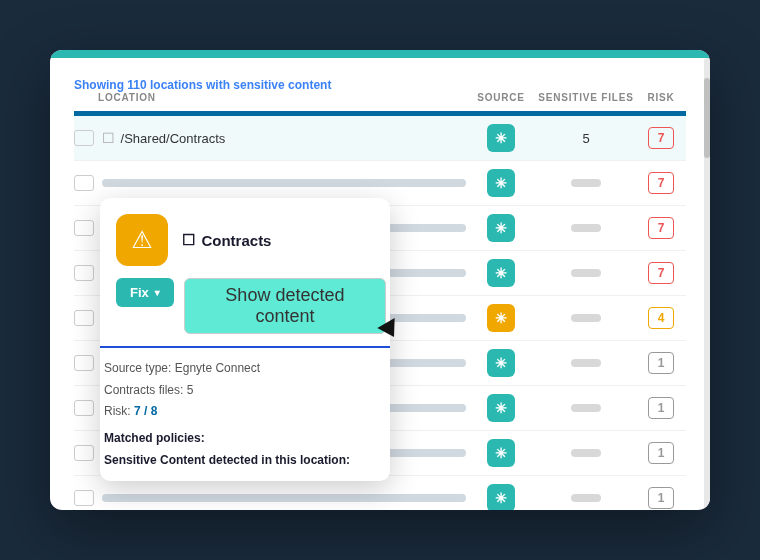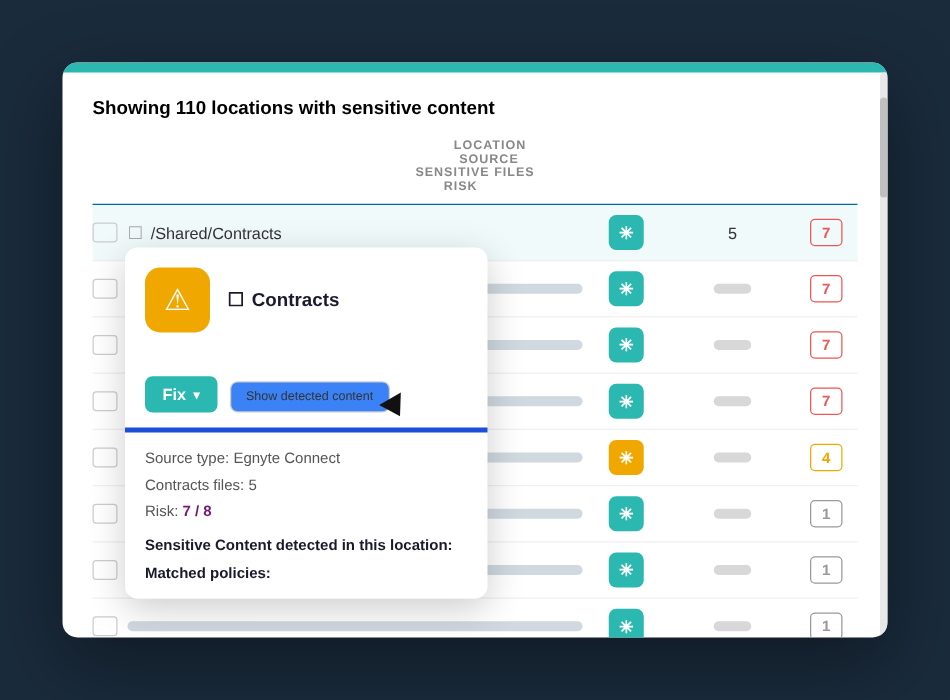--- a/index.html
+++ b/index.html
@@ -49,72 +49,71 @@
       border-radius: 3px;
       margin-top: 20px;
     }
 
     .content {
       padding: 20px 24px 0 24px;
       position: relative;
     }
 
     .page-title {
-      font-size: 15px;
-      font-weight: 600;
-      color: #000000;
-      margin-bottom: 16px;
+      font-size: 12px;
+      font-weight: 600;
+      color: #3b82f6;
     }
 
     
     .table-header {
       display: flex;
       align-items: center;
       padding: 0 0 8px 0;
-      border-bottom: 1px solid #0369a1;
-      flex-direction: column;
+      border-bottom: 5px solid #0369a1;
     }
 
     .col-location {
       flex: 1;
       font-size: 10px;
       font-weight: 600;
       color: #888;
       letter-spacing: 0.8px;
       text-transform: uppercase;
       padding-left: 24px;
     }
 
     .col-source {
       width: 70px;
       font-size: 10px;
       font-weight: 600;
       color: #888;
       letter-spacing: 0.8px;
       text-transform: uppercase;
-      text-align: right;
+      text-align: center;
     }
 
     .col-sensitive {
       width: 100px;
       font-size: 10px;
       font-weight: 600;
       color: #888;
       letter-spacing: 0.8px;
       text-transform: uppercase;
       text-align: center;
     }
 
     .col-risk {
       width: 50px;
       font-size: 10px;
       font-weight: 600;
       color: #888;
       letter-spacing: 0.8px;
       text-transform: uppercase;
+      text-align: center;
     }
 
     
     .table-row {
       display: flex;
       align-items: center;
       padding: 8px 0;
       border-bottom: 1px solid #f0f0f0;
       min-height: 38px;
     }
@@ -250,21 +249,21 @@
       font-size: 15px;
       font-weight: 600;
       color: #1a1a2e;
       display: flex;
       align-items: center;
       gap: 6px;
     }
 
     .popup-actions {
       display: flex;
-      align-items: flex-end;
+      align-items: flex-start;
       gap: 10px;
       padding: 0 4px 12px 16px;
     }
 
     .fix-btn {
       background: #2ab8b0;
       color: white;
       border: none;
       border-radius: 6px;
       padding: 7px 14px;
@@ -274,55 +273,54 @@
       display: flex;
       align-items: center;
       gap: 6px;
     }
 
     .fix-btn-arrow {
       font-size: 10px;
     }
 
     .show-detected-btn {
-      background: #3b82f6;
+      background: #5eead4;
       color: #333;
       border: 1.5px solid #ccc;
       border-radius: 6px;
       padding: 6px 12px;
-      font-size: 10px;
+      font-size: 18px;
       cursor: pointer;
-      margin-top: 27px;
     }
 
     .cursor-indicator {
       position: absolute;
       right: -14px;
       bottom: -4px;
       width: 0;
       height: 0;
       border-left: 10px solid transparent;
       border-right: 10px solid transparent;
       border-top: 16px solid #111;
       transform: rotate(-30deg);
     }
 
     .popup-details {
-      border-top: 4px solid #1d4ed8;
-      padding: 10px 16px 14px 16px;
+      border-top: 2px solid #1d4ed8;
+      padding: 10px 16px 14px 4px;
     }
 
     .popup-detail-row {
       font-size: 12px;
       color: #555;
       line-height: 1.8;
     }
 
     .popup-detail-row strong {
-      color: #701a75;
+      color: #0369a1;
       font-weight: 600;
     }
 
     .popup-section-title {
       font-size: 12px;
       font-weight: 700;
       color: #1a1a2e;
       margin-top: 8px;
     }
 
@@ -537,18 +535,18 @@
           <span>Egnyte Connect</span>
         </div>
         <div class="popup-detail-row">
           <span>Contracts files:</span>
           <span>5</span>
         </div>
         <div class="popup-detail-row">
           <span>Risk:</span>
           <strong>7 / 8</strong>
         </div>
+        <div class="popup-section-title">Matched policies:</div>
         <div class="popup-section-title">Sensitive Content detected in this location:</div>
-        <div class="popup-section-title">Matched policies:</div>
       </div>
     </div>
   </div>
 </div>
 
 </body></html>

